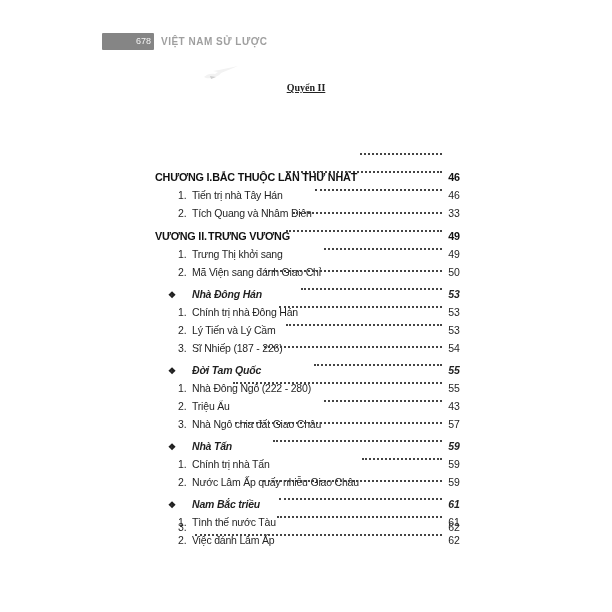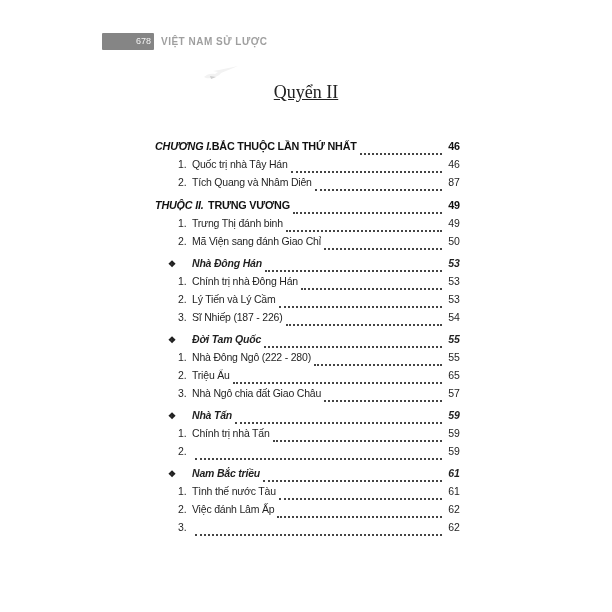--- a/index.html
+++ b/index.html
@@ -22,39 +22,39 @@
   .badge svg { position:absolute; left:100px; top:31px; width:40px; height:20px; }
   .badge-num { color:var(--badge-text,#f5f5f5); font-size:9px; line-height:1; z-index:2; }
   .book-title {
     margin-left:7px; color:var(--book-title-text,#9f9f9f);
     font-size:10px; font-weight:bold; letter-spacing:0.5px;
   }
 
   
   .volume {
     position:absolute; top:82px; left:0; width:612px; text-align:center;
-    font-family:"Liberation Serif", serif; font-weight:normal; font-size:18px;
+    font-family:"Liberation Serif", serif; font-weight:bold; font-size:10px;
     text-decoration:underline; color:#222;
   }
   .part-title {
     position:absolute; top:100px; left:0; width:612px; text-align:center;
     font-weight:bold; font-size:18.5px; letter-spacing:-0.2px;
     color:var(--heading-text,#0d0d0d);
   }
 
   
   .toc { position:absolute; top:140px; left:155px; width:307px; }
   .row { display:flex; align-items:baseline; height:18px; font-size:10.5px; letter-spacing:-0.2px; }
   .row.chapter { font-weight:bold; font-size:10.8px; margin-top:5px; color:#111; }
   .row.chapter:first-child { margin-top:0; }
   .row.sub { font-weight:bold; font-style:italic; margin-top:4px; }
-  .ch-label { min-width:53px; white-space:nowrap;font-style:italic; }
+  .ch-label { min-width:53px; white-space:nowrap; }
   .num { margin-left:23px; min-width:14px; white-space:nowrap; }
   .bullet { margin-left:13px; min-width:24px; font-style:normal; font-size:9px; }
-  .entry-title { white-space:nowrap; }
+  .entry-title { white-space:nowrap;margin-top:31px; }
   .leader {
     flex:1; align-self:flex-end;
     margin:0 4px 3px 3px;
     border-bottom:2px dotted var(--dot-leader,#444);
     min-width:10px; height:0;
   }
   .page-num { min-width:16px; text-align:center; white-space:nowrap; }
 </style>
 </head>
 <body style="--page-background: #ffffff; --badge-background: #858585; --badge-text: #f5f5f5; --book-title-text: #9f9f9f; --body-text: #1f1f1f; --heading-text: #0d0d0d; --dot-leader: #444444;">
@@ -76,39 +76,39 @@
 
   <div class="toc">
       <div class="row chapter">
         <span class="ch-label">CHƯƠNG I.</span>
         <span class="entry-title">BẮC THUỘC LẦN THỨ NHẤT</span>
         <span class="leader"></span>
         <span class="page-num">46</span>
       </div>
       <div class="row item">
         <span class="num">1.</span>
-        <span class="entry-title">Quốc trị nhà Tây Hán</span>
+        <span class="entry-title">Tiến trị nhà Tây Hán</span>
         <span class="leader"></span>
         <span class="page-num">46</span>
       </div>
       <div class="row item">
         <span class="num">2.</span>
         <span class="entry-title">Tích Quang và Nhâm Diên</span>
         <span class="leader"></span>
-        <span class="page-num">87</span>
+        <span class="page-num">33</span>
       </div>
       <div class="row chapter">
-        <span class="ch-label">THUỘC II.</span>
+        <span class="ch-label">VƯƠNG II.</span>
         <span class="entry-title">TRƯNG VƯƠNG</span>
         <span class="leader"></span>
         <span class="page-num">49</span>
       </div>
       <div class="row item">
         <span class="num">1.</span>
-        <span class="entry-title">Trưng Thị đánh binh</span>
+        <span class="entry-title">Trưng Thị khởi sang</span>
         <span class="leader"></span>
         <span class="page-num">49</span>
       </div>
       <div class="row item">
         <span class="num">2.</span>
         <span class="entry-title">Mã Viện sang đánh Giao Chỉ</span>
         <span class="leader"></span>
         <span class="page-num">50</span>
       </div>
       <div class="row sub">
@@ -144,21 +144,21 @@
       <div class="row item">
         <span class="num">1.</span>
         <span class="entry-title">Nhà Đông Ngô (222 - 280)</span>
         <span class="leader"></span>
         <span class="page-num">55</span>
       </div>
       <div class="row item">
         <span class="num">2.</span>
         <span class="entry-title">Triệu Ẩu</span>
         <span class="leader"></span>
-        <span class="page-num">65</span>
+        <span class="page-num">43</span>
       </div>
       <div class="row item">
         <span class="num">3.</span>
         <span class="entry-title">Nhà Ngô chia đất Giao Châu</span>
         <span class="leader"></span>
         <span class="page-num">57</span>
       </div>
       <div class="row sub">
         <span class="bullet">❖</span>
         <span class="entry-title">Nhà Tấn</span>
@@ -166,20 +166,21 @@
         <span class="page-num">59</span>
       </div>
       <div class="row item">
         <span class="num">1.</span>
         <span class="entry-title">Chính trị nhà Tấn</span>
         <span class="leader"></span>
         <span class="page-num">59</span>
       </div>
       <div class="row item">
         <span class="num">2.</span>
+        <span class="entry-title">Nước Lâm Ấp quấy nhiễu Giao Châu</span>
         <span class="leader"></span>
         <span class="page-num">59</span>
       </div>
       <div class="row sub">
         <span class="bullet">❖</span>
         <span class="entry-title">Nam Bắc triều</span>
         <span class="leader"></span>
         <span class="page-num">61</span>
       </div>
       <div class="row item">

